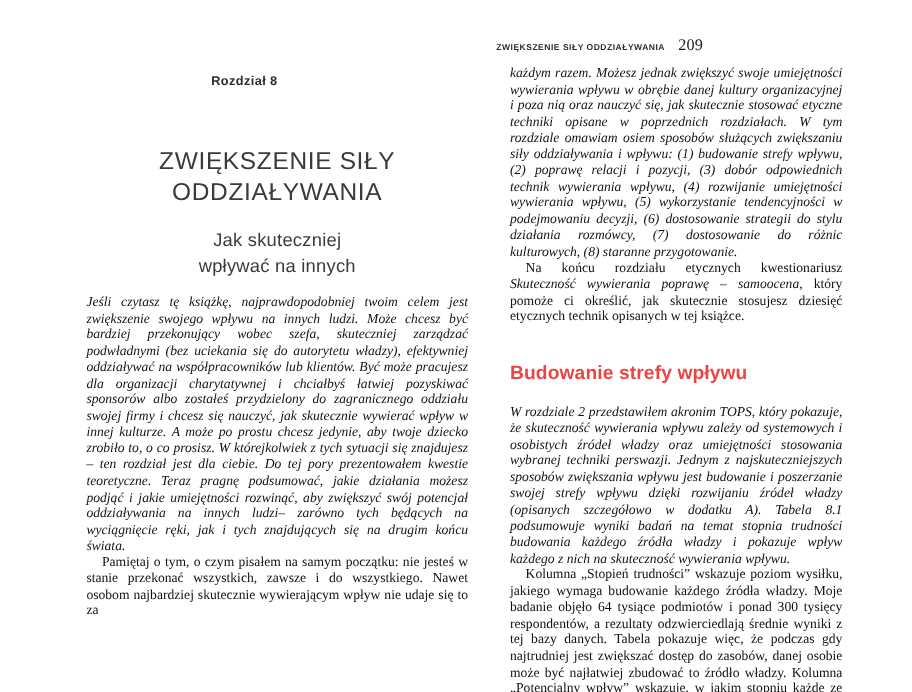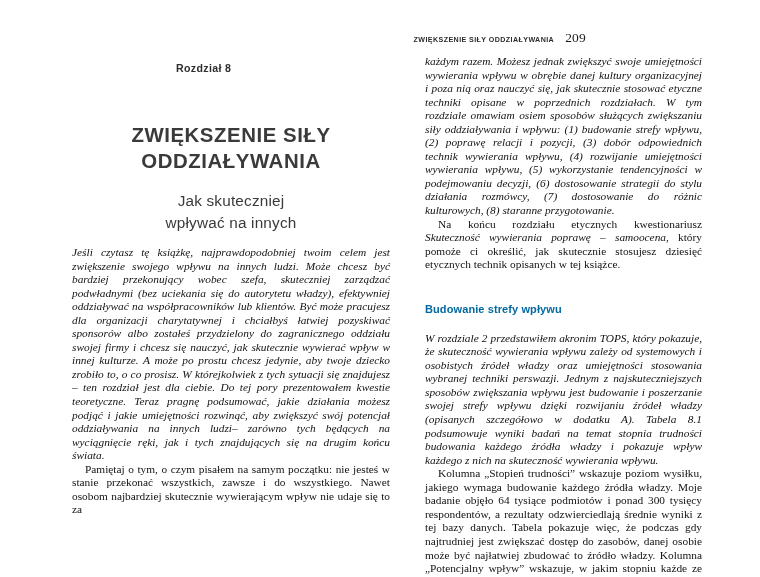--- a/index.html
+++ b/index.html
@@ -64,21 +64,21 @@
     color: #2e2e2e;
   }
   .chapter-title {
     position: absolute;
     left: 0;
     top: 122px;
     width: 318px;
     text-align: center;
     font-family: "Liberation Sans", sans-serif;
     font-size: 20.4px;
-    font-weight: 700;
+    font-weight: 400;
     letter-spacing: 0.55px;
     line-height: 1.28;
     color: #3a3a3a;
   }
   .chapter-subtitle {
     position: absolute;
     left: 0;
     top: 190px;
     width: 318px;
     text-align: center;
@@ -124,24 +124,24 @@
     text-indent: 0;
     font-style: italic;
   }
   .it {
     font-style: italic;
   }
 
   h3.section-head {
     margin: 0;
     font-family: "Liberation Sans", sans-serif;
-    font-size: 11px;
+    font-size: 16px;
     font-weight: 700;
     letter-spacing: 0.1px;
-    color: #0369a1;
+    color: #ef4444;
   }
   .gap-before-head { height: 31px; }
   .gap-after-head  { height: 17px; }
 </style>
 </head>
 <body>
 
 <div class="page">
 
   <div class="running-head">

